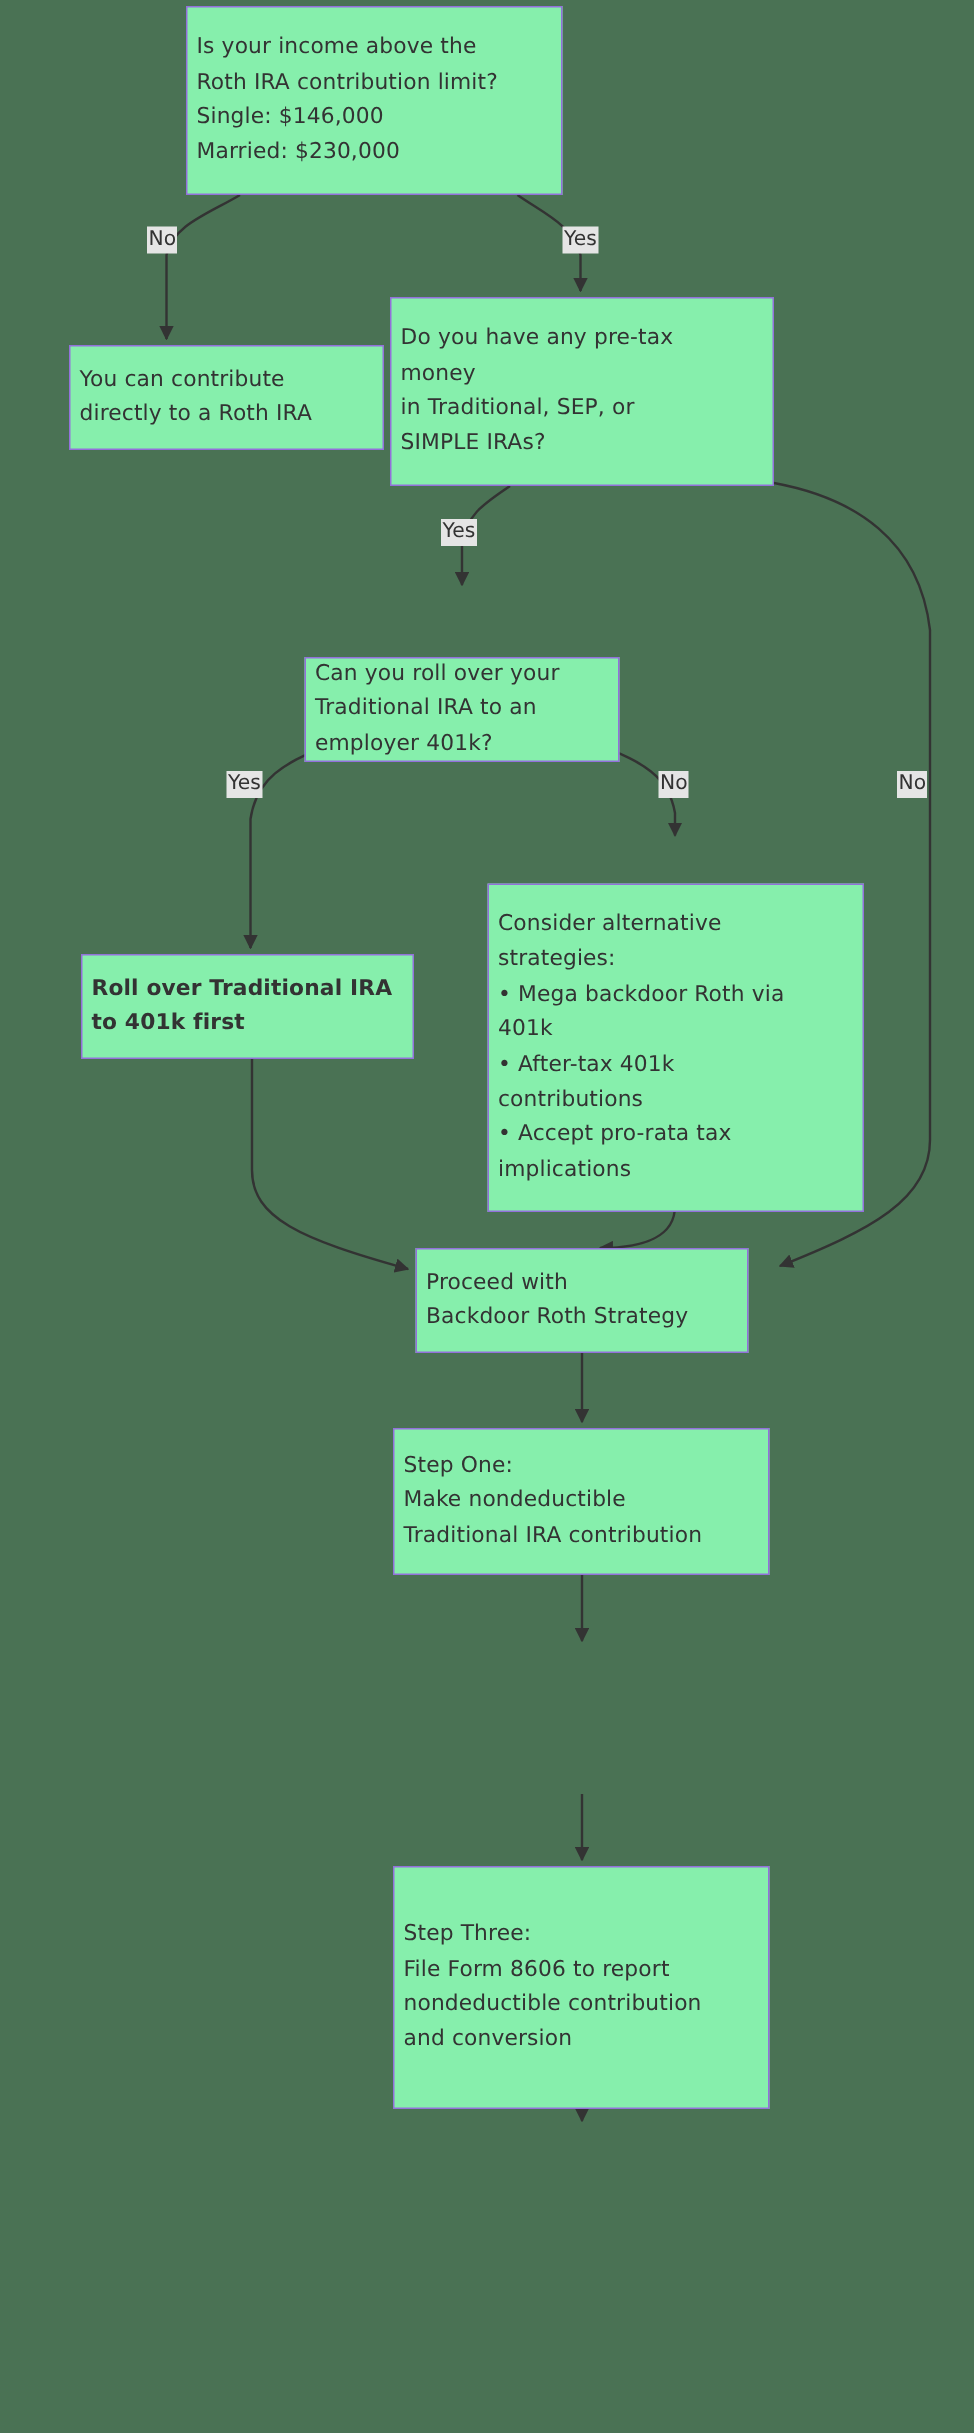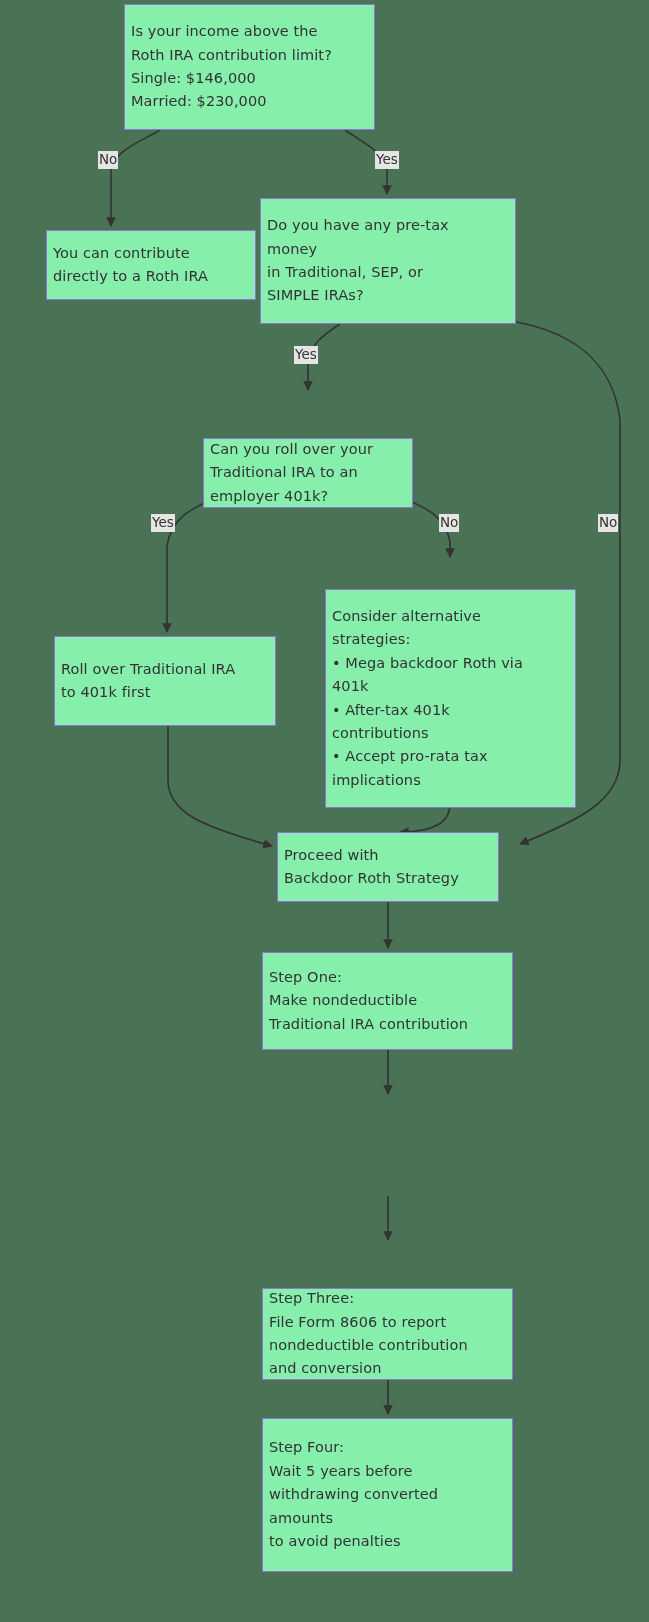--- a/index.html
+++ b/index.html
@@ -113,21 +113,21 @@
 in Traditional, SEP, or
 SIMPLE IRAs?</span>
   </div>
 
   <div class="node" style="left:203px; top:394px; width:210px; height:70px;margin-top:44px;">
     <span class="txt">Can you roll over your
 Traditional IRA to an
 employer 401k?</span>
   </div>
 
-  <div class="node" style="left:54px; top:636px; width:222px; height:90px;">
+  <div class="node" style="left:54px; top:636px; width:222px; height:70px;font-weight:bold;">
     <span class="txt">Roll over Traditional IRA
 to 401k first</span>
   </div>
 
   <div class="node" style="left:325px; top:561px; width:251px; height:219px;margin-top:28px;">
     <span class="txt">Consider alternative
 strategies:
 • Mega backdoor Roth via
 401k
 • After-tax 401k
@@ -141,34 +141,27 @@
 Backdoor Roth Strategy</span>
   </div>
 
   <div class="node" style="left:262px; top:952px; width:251px; height:98px;">
     <span class="txt">Step One:
 Make nondeductible
 Traditional IRA contribution</span>
   </div>
 
 
-  <div class="node" style="left:262px; top:1288px; width:251px; height:92px;">
+  <div class="node" style="left:262px; top:1244px; width:251px; height:162px;">
     <span class="txt">Step Three:
 File Form 8606 to report
 nondeductible contribution
 and conversion</span>
   </div>
 
-  <div class="node" style="left:262px; top:1418px; width:251px; height:154px;">
-    <span class="txt">Step Four:
-Wait 5 years before
-withdrawing converted
-amounts
-to avoid penalties</span>
-  </div>
 
   <div class="edge-label" style="left:98px; top:151px;">No</div>
 
   <div class="edge-label" style="left:375px; top:151px;">Yes</div>
 
   <div class="edge-label" style="left:294px; top:346px;">Yes</div>
 
   <div class="edge-label" style="left:598px; top:514px;">No</div>
 
   <div class="edge-label" style="left:151px; top:514px;">Yes</div>

